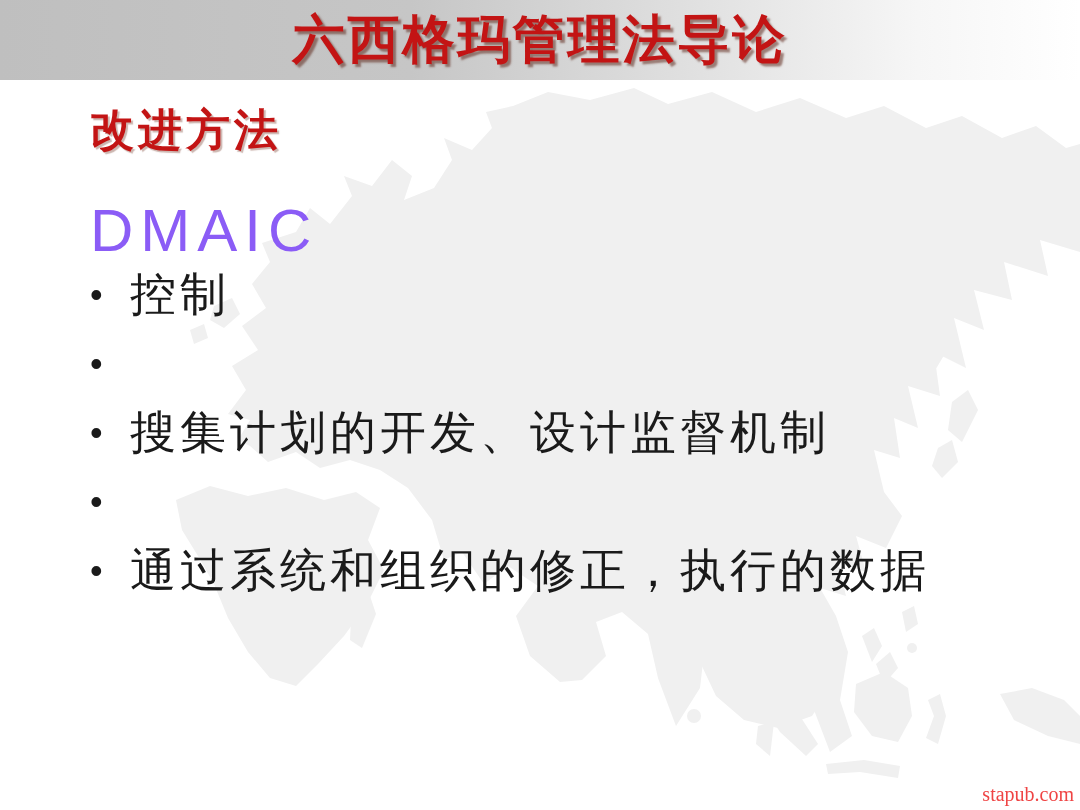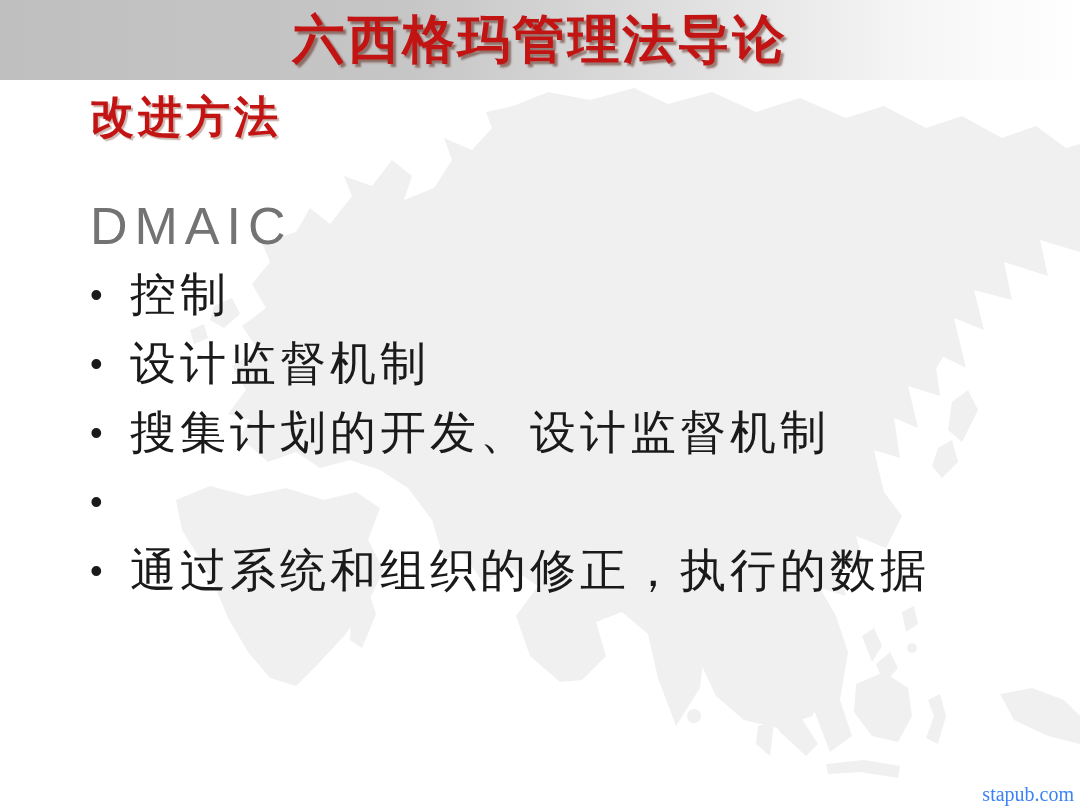--- a/index.html
+++ b/index.html
@@ -22,28 +22,28 @@
     z-index:2;
     display:flex;align-items:center;justify-content:center;
   }
   .slide-title{
     color:#c31414;
     font-size:52px;font-weight:700;letter-spacing:3px;
     text-shadow:3px 3px 2px rgba(95,40,28,0.55);
     white-space:nowrap;
   }
   .section-heading{
-    position:absolute;left:90px;top:88px;z-index:3;
+    position:absolute;left:90px;top:101px;z-index:3;
     color:#c31414;font-size:44px;font-weight:700;letter-spacing:4px;
     text-shadow:2px 2px 1px rgba(110,45,30,0.35);
     white-space:nowrap;
   }
   .dmaic{
     position:absolute;left:90px;top:196px;z-index:3;
-    color:#737373;font-size:52px;font-weight:400;letter-spacing:7px;
+    color:#8b5cf6;font-size:60px;font-weight:400;letter-spacing:7px;
     white-space:nowrap;
   }
   .bullets{
     position:absolute;left:90px;top:260px;z-index:3;
     list-style:none;margin:0;padding:0;
   }
   .bullet-row{
     display:flex;align-items:flex-start;
     height:69px;line-height:69px;
     white-space:nowrap;
@@ -53,21 +53,21 @@
     font-size:36px;line-height:69px;
     color:#1a1a1a;
   }
   .bullet-text{
     font-size:46px;line-height:69px;
     color:#1a1a1a;font-weight:400;letter-spacing:4px;
   }
   .watermark{
     position:absolute;right:6px;bottom:4px;z-index:4;
     font-family:"Liberation Serif","DejaVu Serif",serif;
-    font-size:20px;color:#3b82f6;
+    font-size:20px;color:#ef4444;
   }
 </style>
 </head>
 <body>
 
 <div class="slide">
 
   <svg class="map-bg" viewBox="0 0 1080 810" xmlns="http://www.w3.org/2000/svg" aria-hidden="true">
     <g fill="#f0f0f0">
 
@@ -128,21 +128,20 @@
 
   <div class="dmaic">DMAIC</div>
 
   <ul class="bullets">
     <li class="bullet-row">
       <span class="bullet-dot">•</span>
       <span class="bullet-text">控制</span>
     </li>
     <li class="bullet-row">
       <span class="bullet-dot">•</span>
-      <span class="bullet-text">设计监督机制</span>
     </li>
     <li class="bullet-row">
       <span class="bullet-dot">•</span>
       <span class="bullet-text">搜集计划的开发、设计监督机制</span>
     </li>
     <li class="bullet-row">
       <span class="bullet-dot">•</span>
     </li>
     <li class="bullet-row">
       <span class="bullet-dot">•</span>

